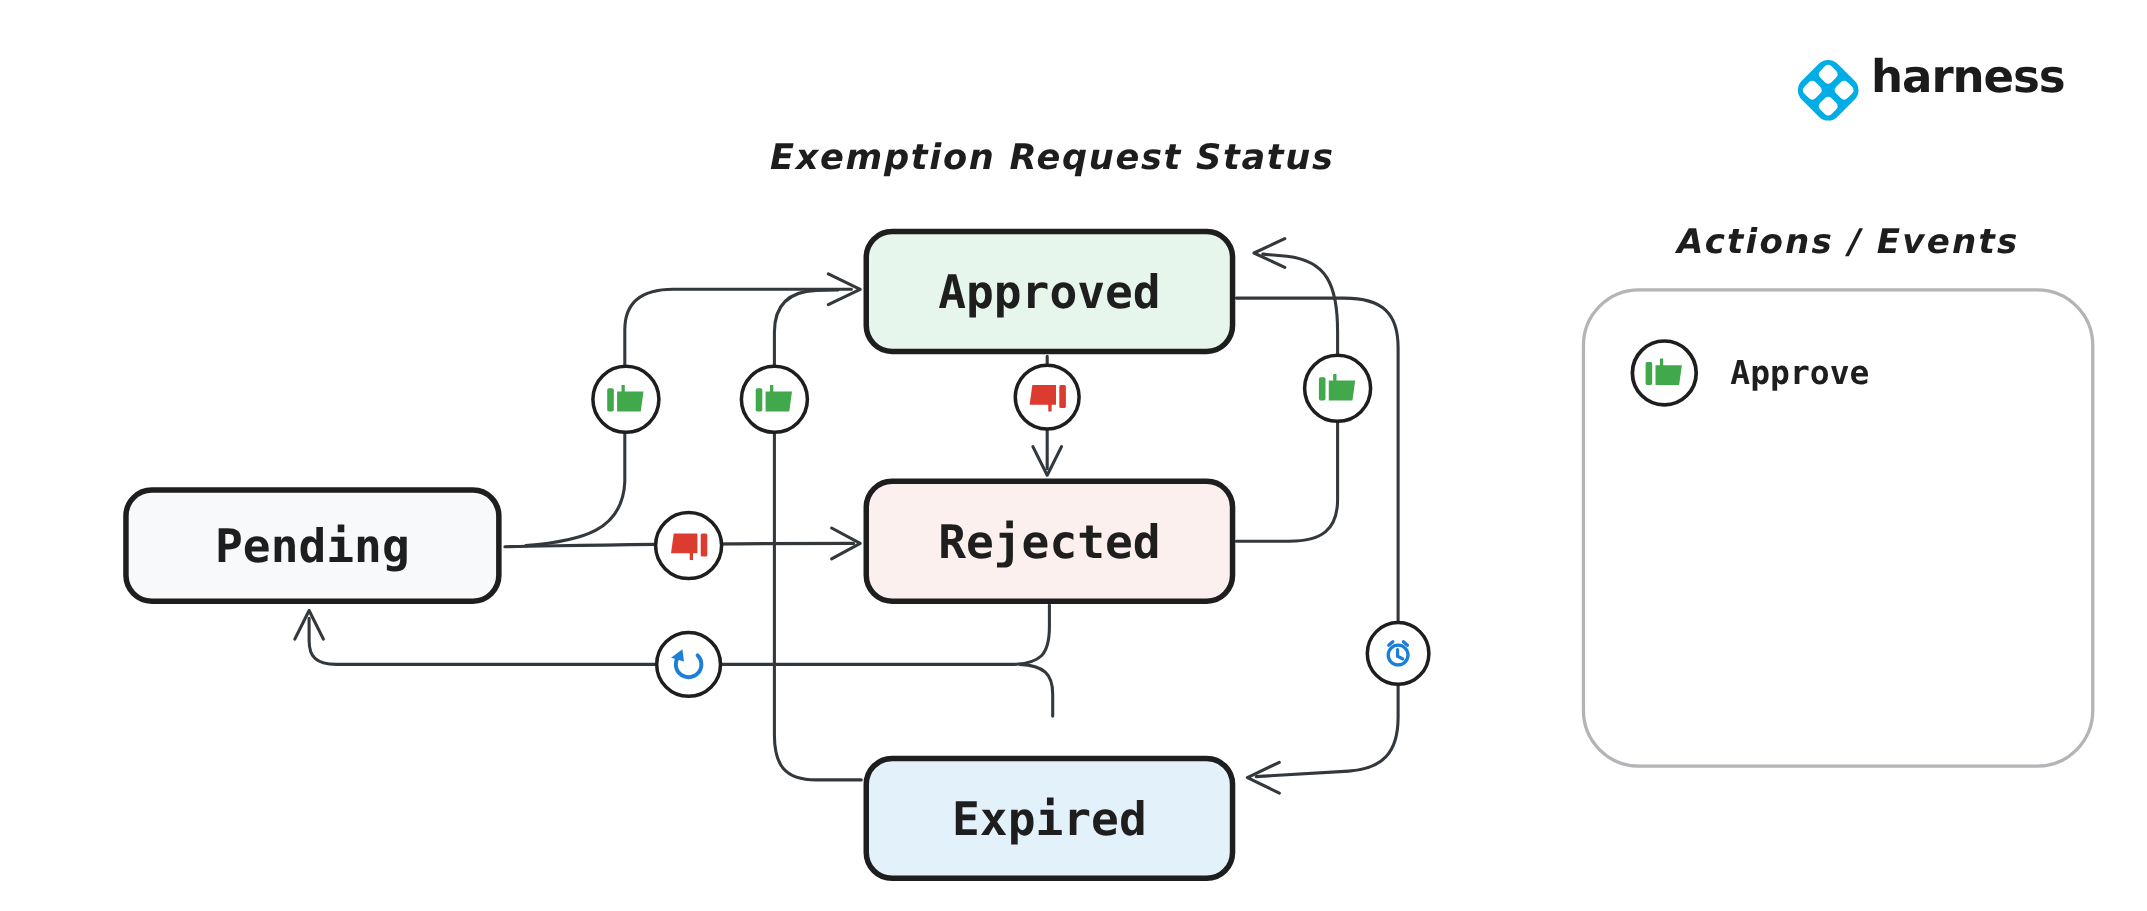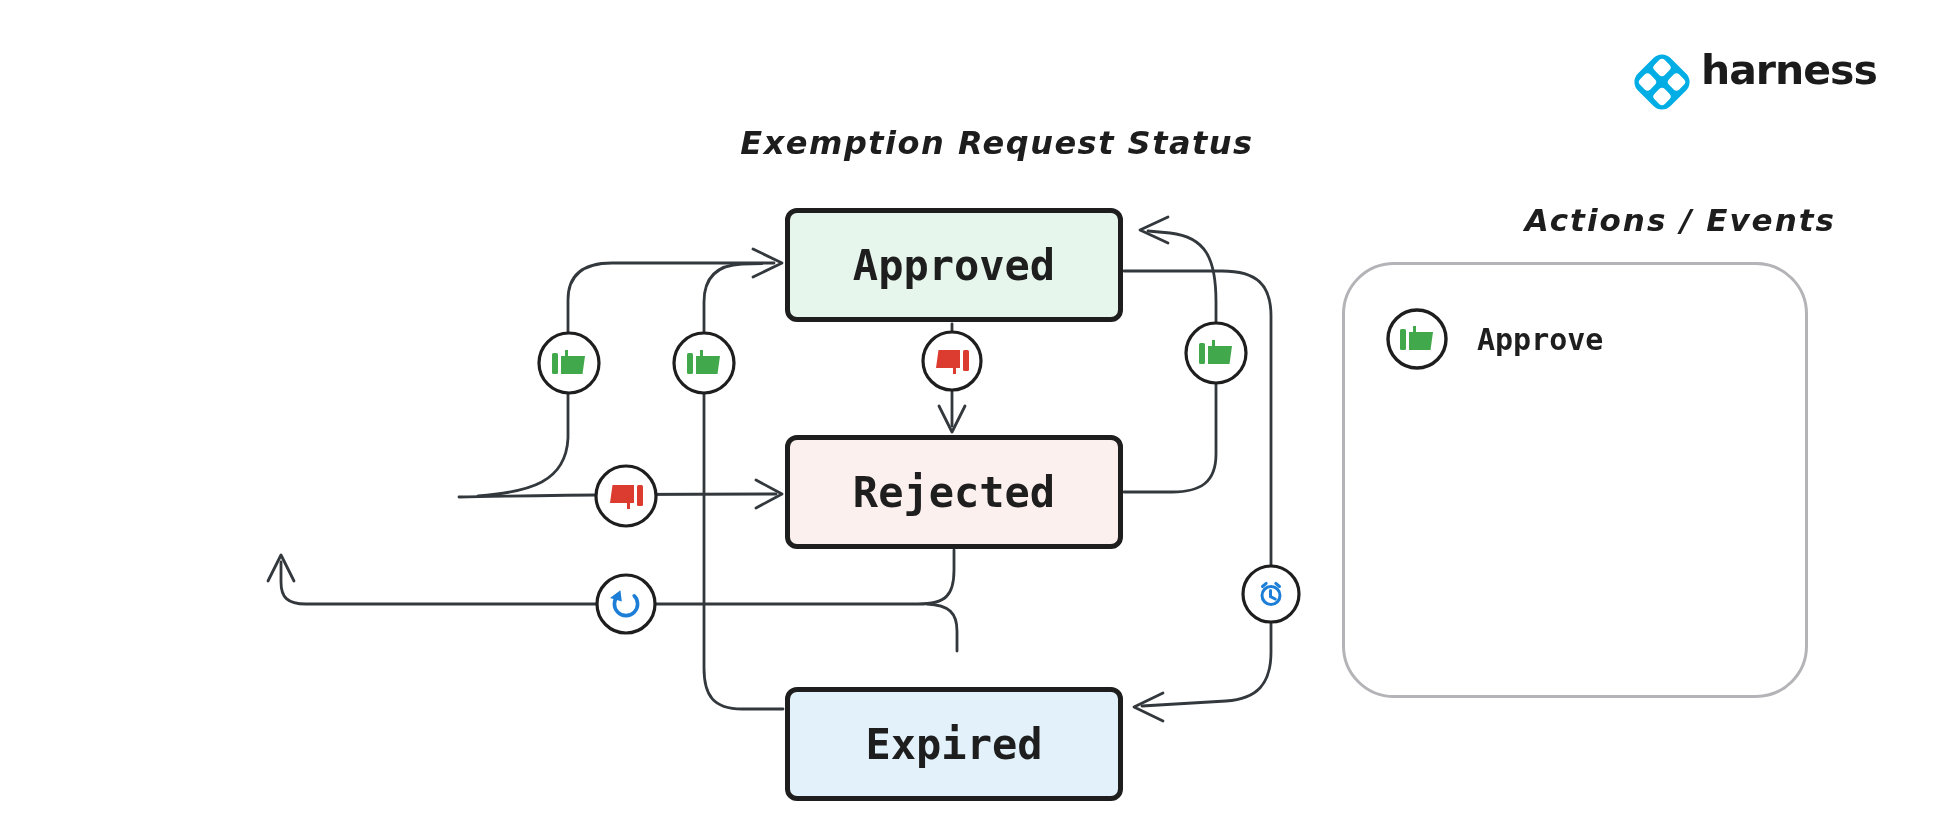--- a/index.html
+++ b/index.html
@@ -1,34 +1,34 @@
 <!DOCTYPE html>
 <html><head>
 <meta charset="utf-8">
 <style>
   html,body{margin:0;padding:0;background:#fff;}
   .canvas{position:relative;width:1952px;height:828px;background:#ffffff;overflow:hidden;
           font-family:"DejaVu Sans",sans-serif;color:#1e1e1e;}
   .diagram-svg{position:absolute;left:0;top:0;}
   .hand{font-family:"DejaVu Sans",sans-serif;font-style:italic;font-weight:600;color:#1d1d1d;}
-  .page-title{position:absolute;left:732px;top:124px;width:530px;text-align:center;
+  .page-title{position:absolute;left:700px;top:124px;width:530px;
               font-size:32px;letter-spacing:1.5px;}
   .brand{position:absolute;left:1626px;top:46px;display:flex;align-items:flex-start;}
   .brand-name{font-family:"DejaVu Sans",sans-serif;font-weight:700;font-size:41px;
               letter-spacing:-1px;color:#1b1b1b;margin-left:3px;}
   .state{position:absolute;display:flex;align-items:center;justify-content:center;
-         border:5px solid #1e1e1e;border-radius:12px;
+         border:5px solid #1e1e1e;border-radius:26px;
          font-family:"DejaVu Sans Mono",monospace;font-weight:700;font-size:42px;color:#1e1e1e;}
   .state-pending {left:112px;top:443px;width:334px;height:96px;background:#f8f9fa;}
   .state-approved{left:785px;top:208px;width:328px;height:104px;background:#e7f6ec;}
   .state-rejected{left:785px;top:435px;width:328px;height:104px;background:#fcf0ee;text-align:right;}
   .state-expired {left:785px;top:687px;width:328px;height:104px;background:#e3f1fb;}
   .legend-title{position:absolute;left:1370px;top:202px;width:466px;text-align:right;
                 font-size:31px;letter-spacing:2px;}
-  .legend-panel{position:absolute;left:1342px;top:262px;width:466px;height:436px;
+  .legend-panel{position:absolute;left:1438px;top:262px;width:466px;height:436px;
                 box-sizing:border-box;border:3px solid #b4b4b8;border-radius:52px;background:#fff;
                 padding:42px 0 0 40px;display:flex;flex-direction:column;gap:26px;}
   .legend-row{display:flex;align-items:center;height:64px;}
   .legend-label{font-family:"DejaVu Sans Mono",monospace;font-weight:700;font-size:30px;
                 color:#1e1e1e;margin-left:28px;white-space:nowrap;}
   .legend-label.wrap{font-size:28px;line-height:1.18;white-space:normal;width:340px;}
 </style>
 </head>
 <body>
 
@@ -110,20 +110,23 @@
         <rect x="-23" y="-23" width="46" height="46" rx="12" fill="#00ade4"></rect>
         <rect x="-17.5" y="-17.5" width="14.5" height="14.5" rx="4" fill="#fff"></rect>
         <rect x="3" y="-17.5" width="14.5" height="14.5" rx="4" fill="#fff"></rect>
         <rect x="-17.5" y="3" width="14.5" height="14.5" rx="4" fill="#fff"></rect>
         <rect x="3" y="3" width="14.5" height="14.5" rx="4" fill="#fff"></rect>
       </g>
     </svg>
     <span class="brand-name">harness</span>
   </div>
 
+  <div class="state state-pending">
+    <span>Pending</span>
+  </div>
   <div class="state state-approved">
     <span>Approved</span>
   </div>
   <div class="state state-rejected">
     <span>Rejected</span>
   </div>
   <div class="state state-expired">
     <span>Expired</span>
   </div>
 

